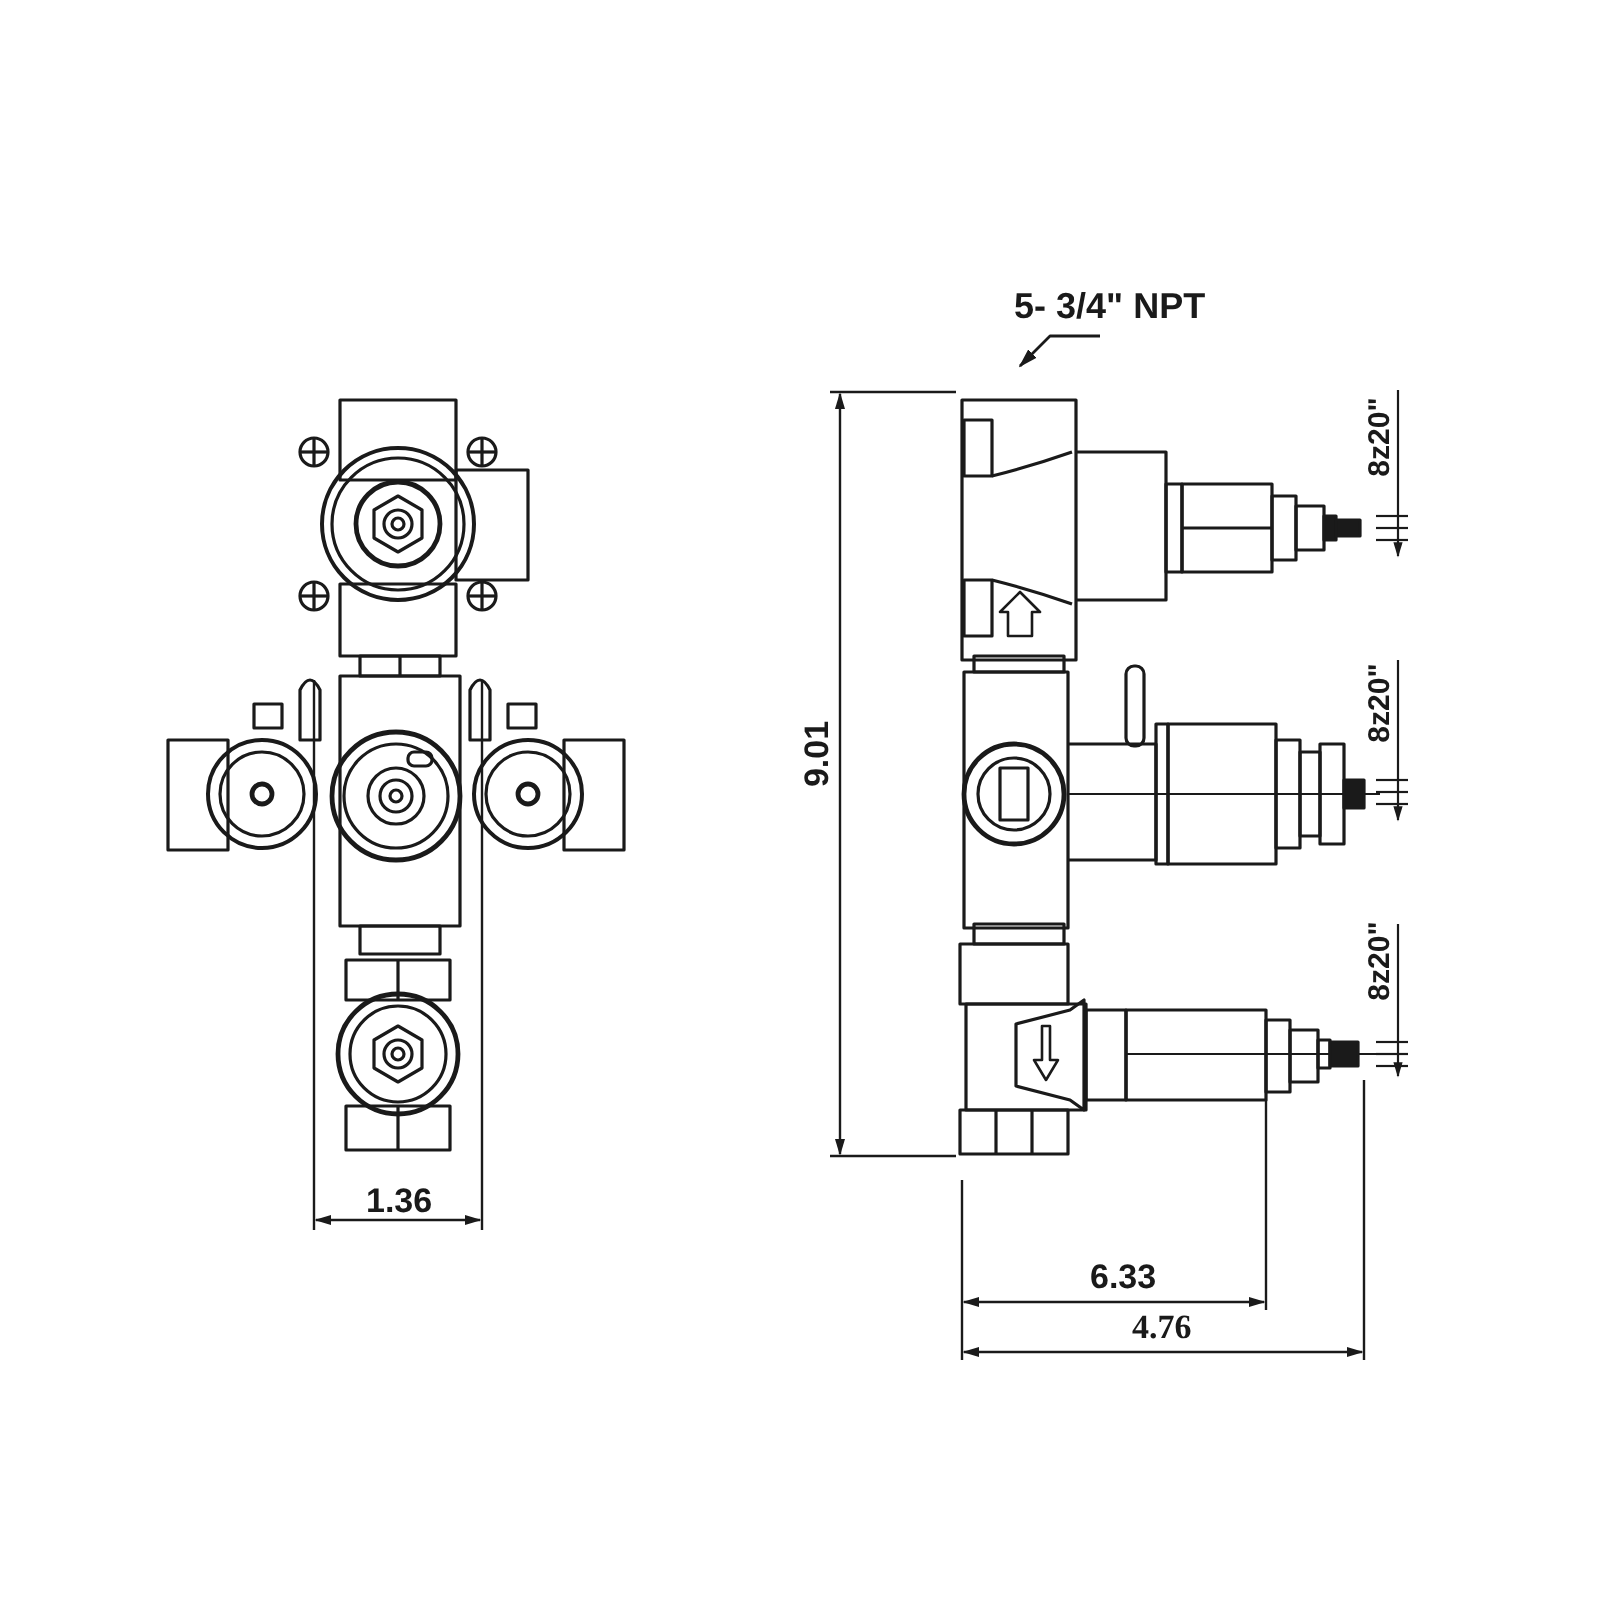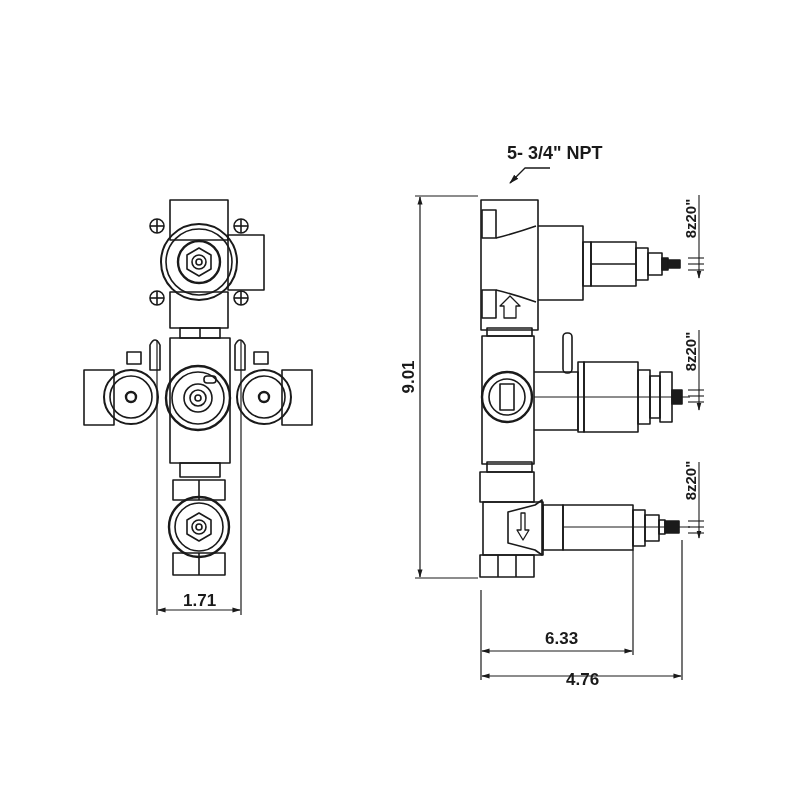--- a/index.html
+++ b/index.html
@@ -181,24 +181,24 @@
       <line x1="688" y1="402" x2="704" y2="402"></line>
 
       <line x1="699" y1="462" x2="699" y2="538" marker-end="url(#ah)"></line>
       <line x1="688" y1="521" x2="704" y2="521"></line>
       <line x1="688" y1="527" x2="704" y2="527"></line>
       <line x1="688" y1="533" x2="704" y2="533"></line>
     </g>
   </g>
 </svg>
 
-<div class="lbl dim" style="left:183px; top:591px;">1.71</div>
+<div class="lbl dim" style="left:183px; top:591px;">1.36</div>
 
 <div class="lbl" style="left:507px; top:143px; font-size:18px;">5- 3/4" NPT</div>
 
 <div class="lbl dim rot" style="left:389px; top:367px; width:40px; text-align:center;">9.01</div>
 
 <div class="lbl dim" style="left:545px; top:629px;">6.33</div>
-<div class="lbl dim" style="left:566px; top:670px;">4.76</div>
+<div class="lbl dim" style="left:566px; top:654px;font-family:Liberation Serif, serif;">4.76</div>
 
 <div class="lbl rot" style="left:665px; top:210px; width:50px; text-align:center; font-size:15px;">8z20"</div>
 <div class="lbl rot" style="left:665px; top:343px; width:50px; text-align:center; font-size:15px;">8z20"</div>
 <div class="lbl rot" style="left:665px; top:472px; width:50px; text-align:center; font-size:15px;">8z20"</div>
 
 </body></html>

